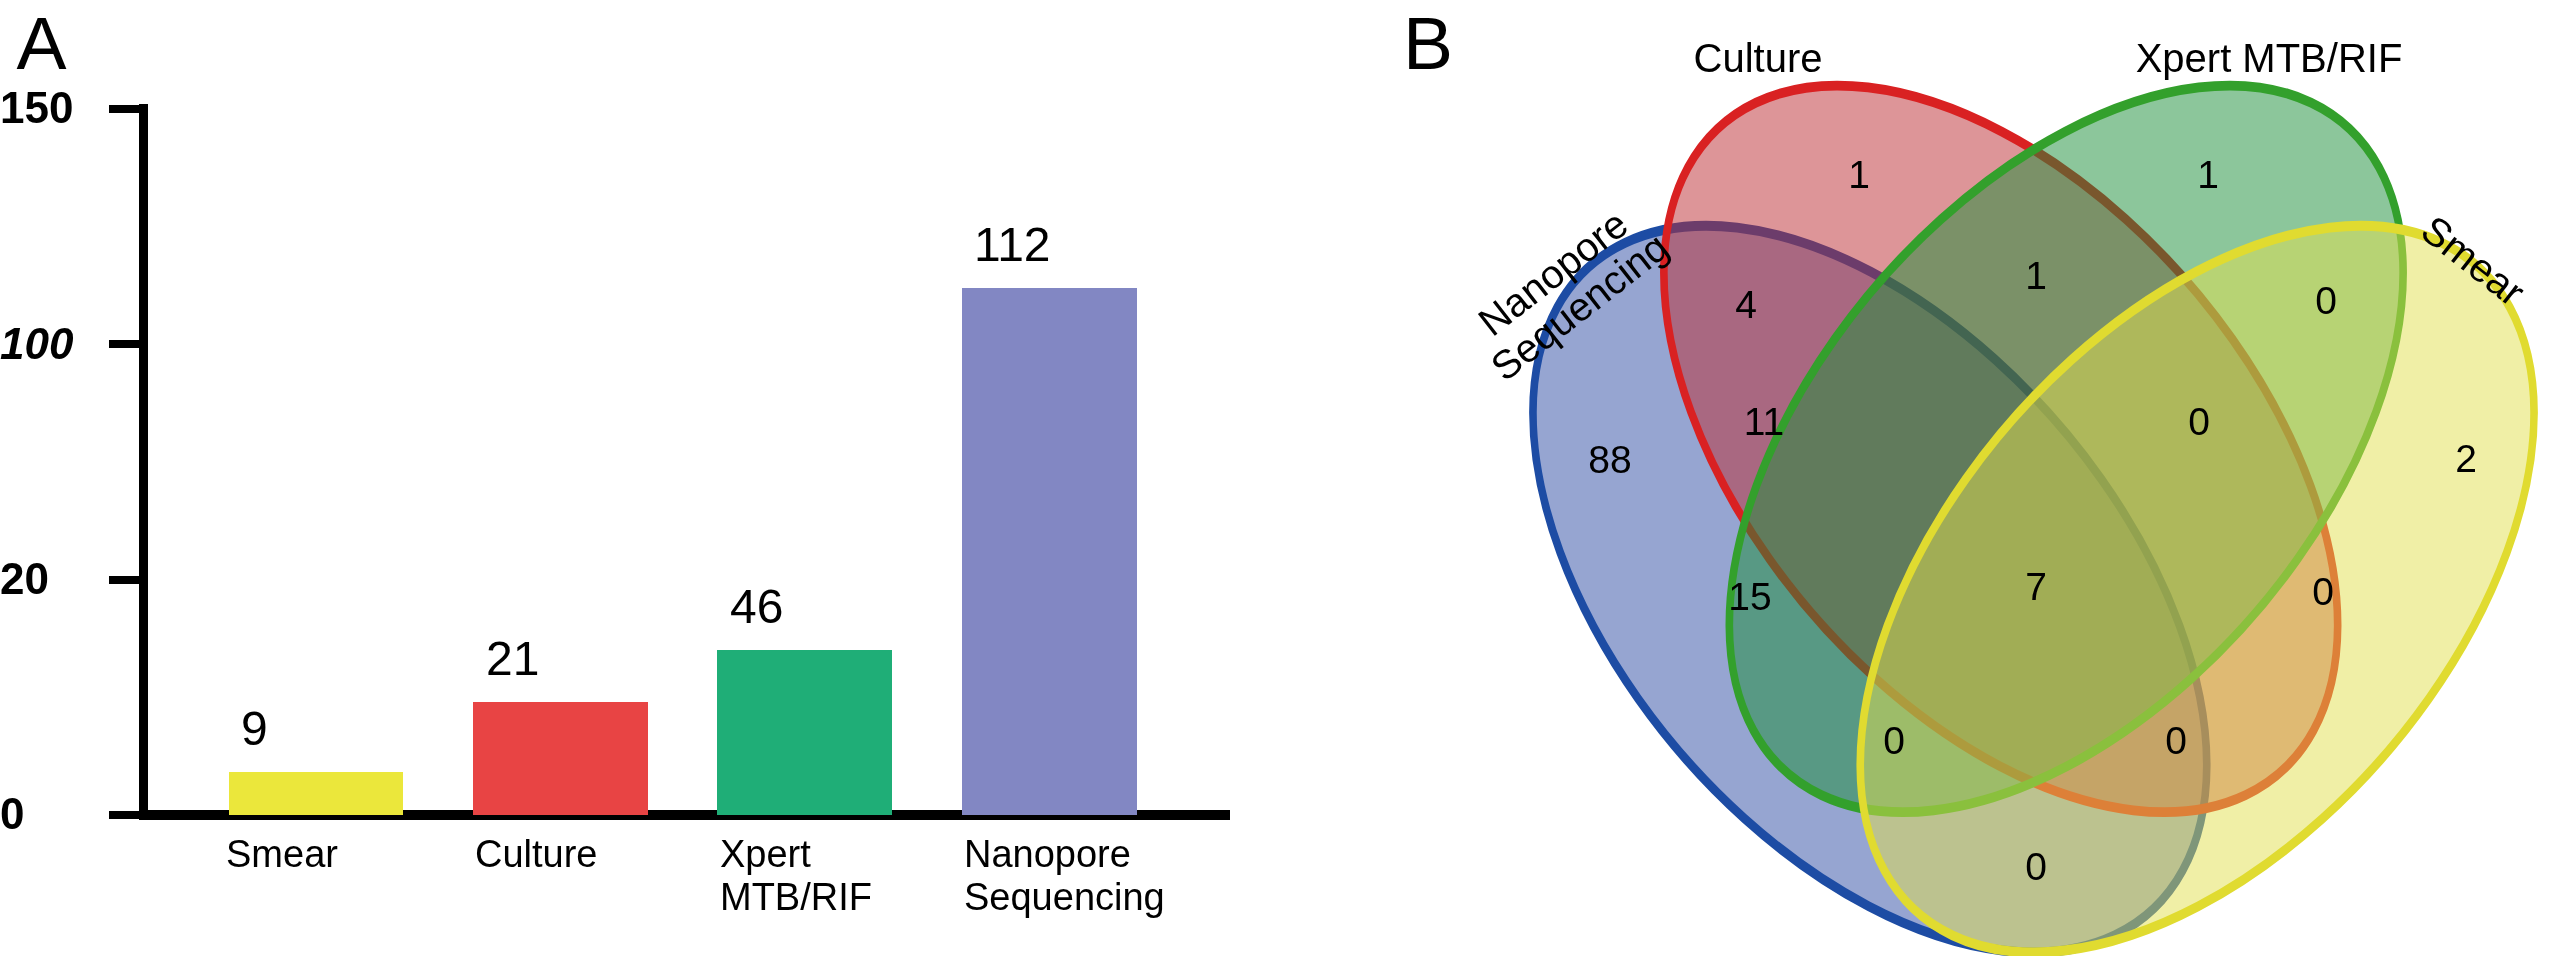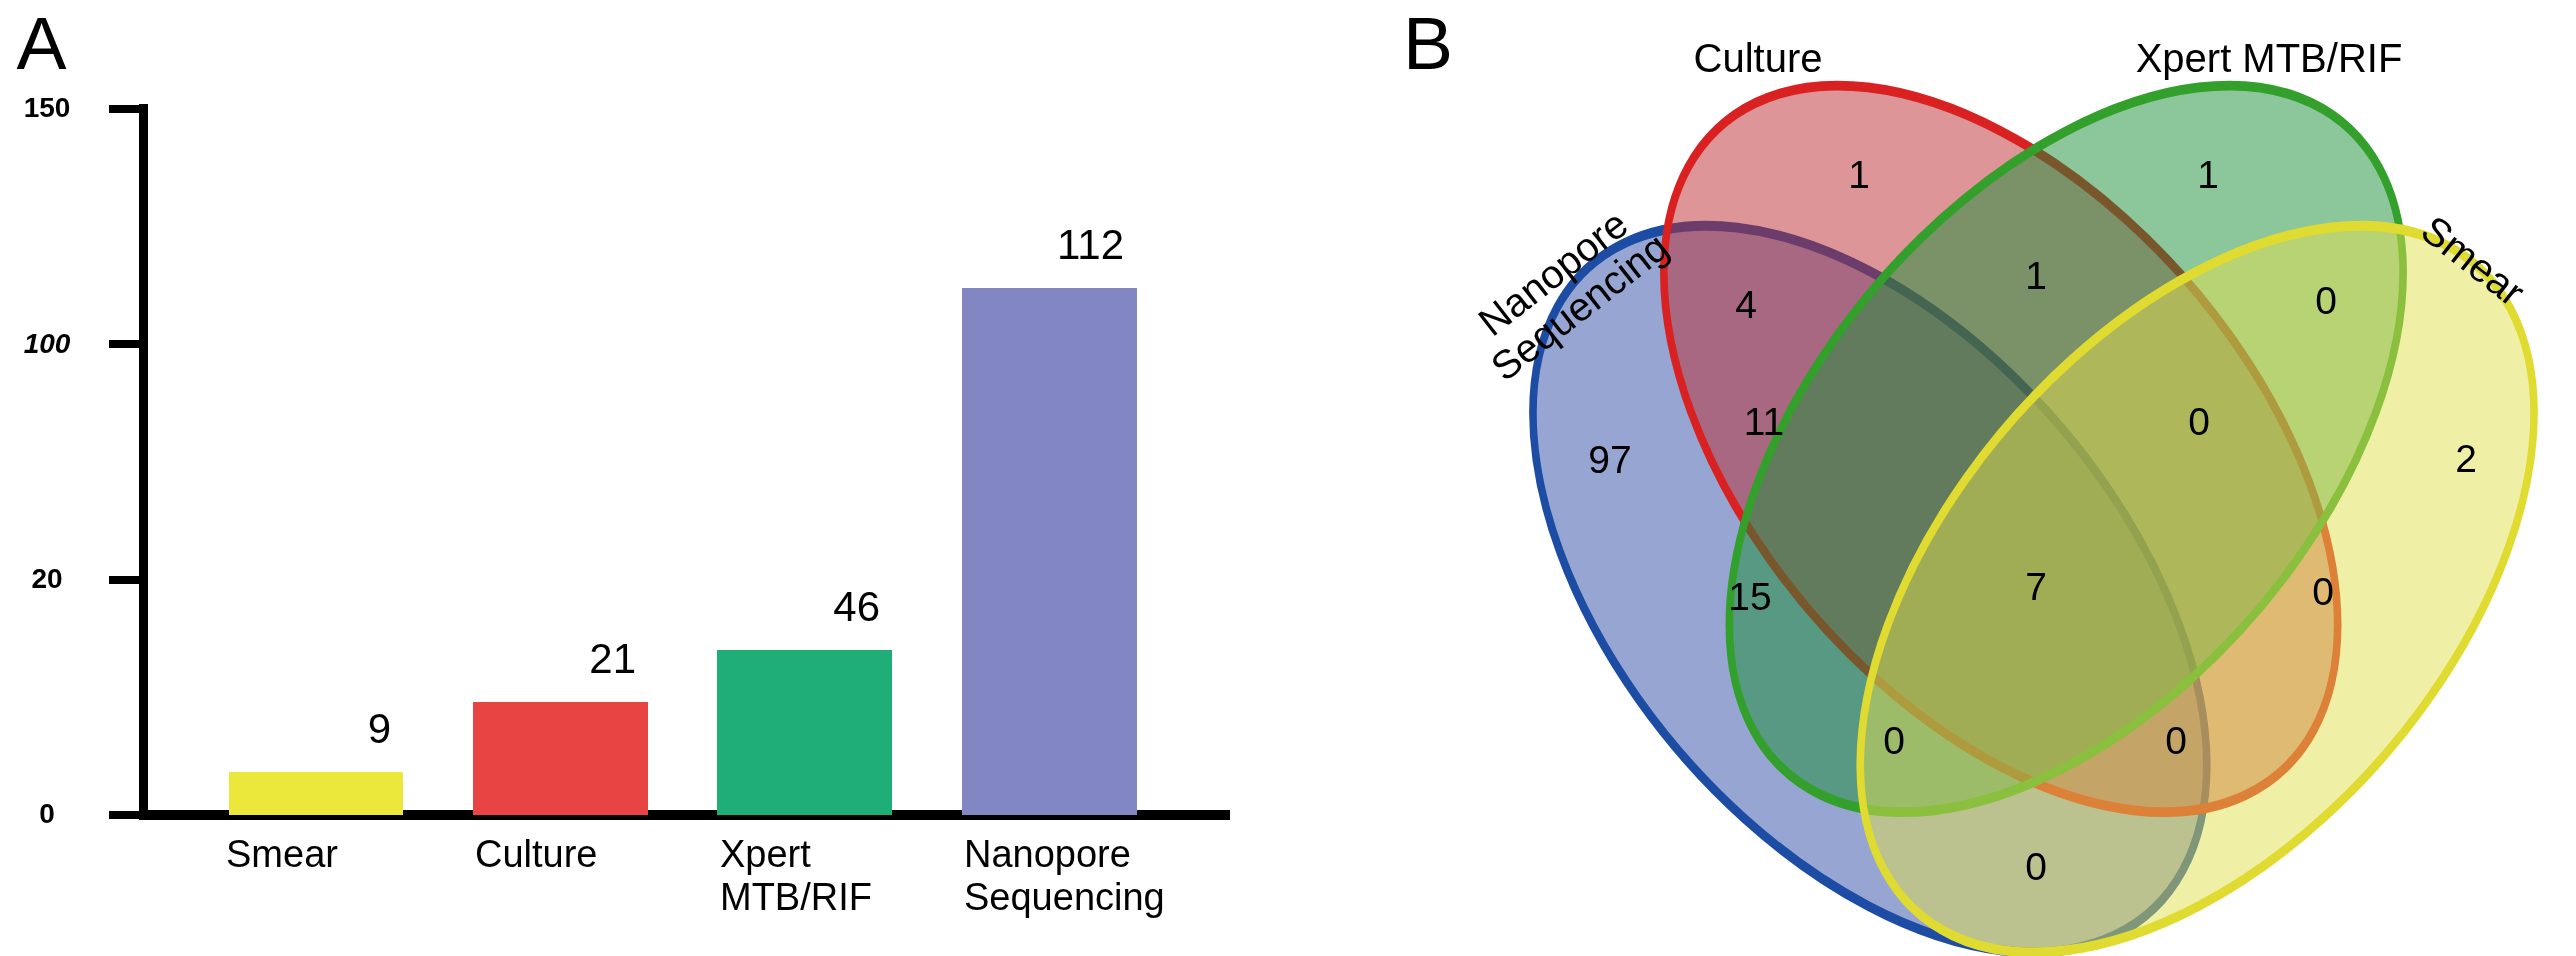--- a/index.html
+++ b/index.html
@@ -10,27 +10,27 @@
     overflow:hidden;
     font-family:"Liberation Sans", sans-serif;
     color:#000;
   }
   .abs{position:absolute;}
   .panel-letter{font-size:75px;line-height:1;font-weight:400;}
   
   .axis{background:#000;}
   .tick{background:#000;}
   .tick-label{
-    width:94px;text-align:center;
-    font-size:28px;font-weight:bold;line-height:40px;
+    width:94px;text-align:left;
+    font-size:44px;font-weight:bold;line-height:40px;
   }
   .bar{border:0;}
   .bar-value{
-    width:150px;text-align:right;
-    font-size:42px;line-height:40px;font-weight:400;
+    width:150px;text-align:left;
+    font-size:48px;line-height:40px;font-weight:400;
   }
   .cat-label{
     font-size:38px;line-height:43px;font-weight:400;
     text-align:left;
   }
   
   .venn-num{
     transform:translate(-50%,-50%);
     font-size:39px;line-height:39px;white-space:nowrap;
   }
@@ -82,21 +82,21 @@
     <ellipse cx="470" cy="430" rx="350" ry="200" transform="rotate(35 470 430)" fill-opacity="0.5" stroke-width="7" style="fill: rgb(187, 43, 49); stroke: rgb(217, 33, 34);"></ellipse>
     <ellipse cx="530" cy="430" rx="350" ry="200" transform="rotate(-35 530 430)" fill-opacity="0.5" stroke-width="7" style="fill: rgb(25, 141, 55); stroke: rgb(51, 160, 44);"></ellipse>
     <ellipse cx="650" cy="530" rx="350" ry="200" transform="rotate(-35 650 530)" fill-opacity="0.5" stroke-width="7" style="fill: rgb(225, 223, 77); stroke: rgb(224, 219, 48);"></ellipse>
   </svg>
 
   <div class="abs venn-set-label center-x" style="left:1758px;top:37px;">Culture</div>
   <div class="abs venn-set-label center-x" style="left:2269px;top:37px;">Xpert MTB/RIF</div>
   <div class="abs venn-set-label wrap" style="left:1454px;top:247px;width:225px;transform:rotate(-38deg);">Nanopore Sequencing</div>
   <div class="abs venn-set-label" style="left:2473px;top:261px;transform:translate(-50%,-50%) rotate(38deg);">Smear</div>
 
-  <span class="abs venn-num" style="left:1610px;top:459px;">97</span>
+  <span class="abs venn-num" style="left:1610px;top:459px;">88</span>
   <span class="abs venn-num" style="left:1859px;top:174px;">1</span>
   <span class="abs venn-num" style="left:2208px;top:174px;">1</span>
   <span class="abs venn-num" style="left:2466px;top:458px;">2</span>
   <span class="abs venn-num" style="left:1746px;top:304px;">4</span>
   <span class="abs venn-num" style="left:2036px;top:275px;">1</span>
   <span class="abs venn-num" style="left:2326px;top:300px;">0</span>
   <span class="abs venn-num" style="left:1750px;top:596px;">15</span>
   <span class="abs venn-num" style="left:2323px;top:591px;">0</span>
   <span class="abs venn-num" style="left:2036px;top:866px;">0</span>
   <span class="abs venn-num" style="left:1764px;top:421px;">11</span>

